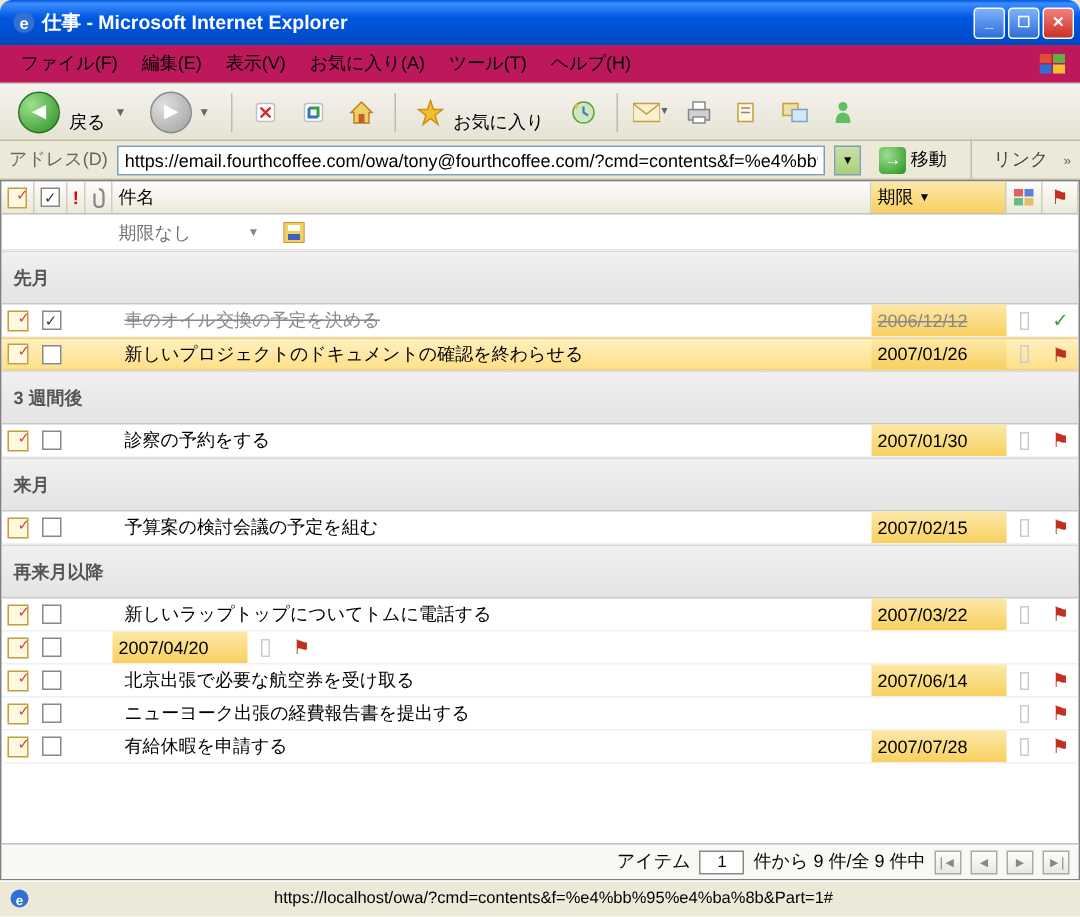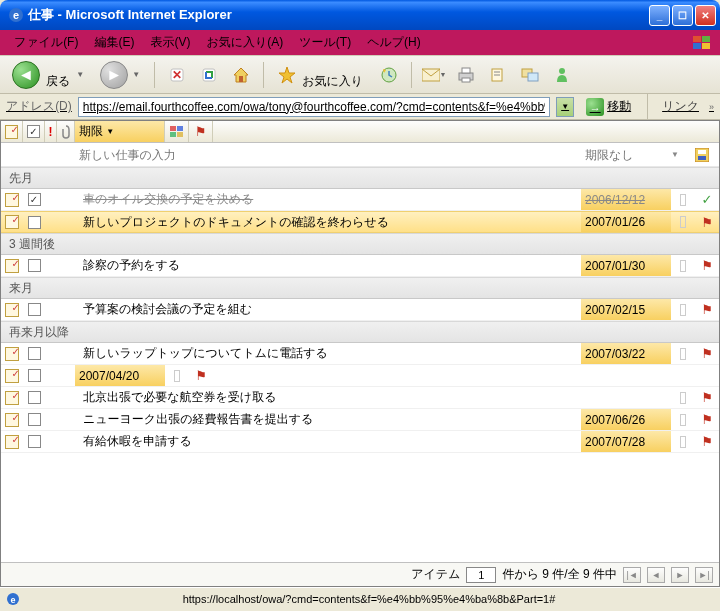--- a/index.html
+++ b/index.html
@@ -23,21 +23,21 @@
 .toolbar { height: 38px; background: linear-gradient(#f4f3ee,#e6e3d4); display: flex; align-items: center; padding: 0 6px; gap: 4px; border-bottom: 1px solid #c0bca8; }
 .tbtn { width: 28px; height: 28px; display: flex; align-items: center; justify-content: center; border-radius: 3px; }
 .back-btn { display: flex; align-items: center; gap: 4px; padding: 0 6px; height: 30px; }
 .nav-circle { width: 28px; height: 28px; border-radius: 50%; display:flex; align-items:center; justify-content:center; font-size:16px; color:#fff; }
 .nav-circle.green { background: radial-gradient(circle at 30% 30%, #9be090, #2a9020); border:1px solid #2a7020; }
 .nav-circle.gray { background: radial-gradient(circle at 30% 30%, #e0e0e0, #a0a0a0); border:1px solid #888; }
 .tsep { width: 1px; height: 26px; background: #c0bca8; margin: 0 4px; }
 .tlabel { font-size: 12px; padding: 0 2px; margin-top: 13px; }
 
 
-.addressbar { height: 26px; background: #ece9d8; display: flex; align-items: center; padding: 0 6px; gap: 6px; border-bottom: 1px solid #c0bca8; text-decoration: underline; }
+.addressbar { height: 26px; background: #ece9d8; display: flex; align-items: center; padding: 0 6px; gap: 6px; border-bottom: 1px solid #c0bca8; }
 .addressbar .label { color: #666; }
 .addressbar input { flex: 1; height: 20px; border: 1px solid #7f9db9; padding: 0 4px; font-size: 12px; font-family: inherit; }
 .addressbar .dd { width: 18px; height: 20px; background: linear-gradient(#c8e0a8,#a8d078); border:1px solid #7f9db9; display:flex; align-items:center; justify-content:center; font-size:8px; }
 .go-btn { display: flex; align-items: center; gap: 3px; padding: 0 6px; }
 .go-arrow { width: 18px; height: 18px; background: radial-gradient(circle at 30% 30%, #9be090, #2a9020); border-radius:3px; display:flex; align-items:center; justify-content:center; color:#fff; font-size:11px; }
 .links-label { color: #444; padding: 0 4px; }
 
 
 .content { height: 467px; background: #fff; border: 1px solid #808080; margin: 0; overflow: hidden; display: flex; flex-direction: column; }
 
@@ -55,21 +55,21 @@
 
 
 .newrow { height: 24px; display: flex; align-items: center; border-bottom: 1px solid #e8e8e8; }
 .newrow input { border: none; outline: none; font-size: 12px; color: #888; font-family: inherit; width: 100%; padding: 0 4px; }
 .newrow .col-due input { color: #888; width: 100%; }
 
 
 .tasklist { flex: 1; overflow-y: auto; }
 
 
-.group { height: 22px; background: linear-gradient(#f0f0f0,#e4e4e4); border-top: 1px solid #d8d8d8; border-bottom: 1px solid #c8c8c8; display: flex; align-items: center; padding: 0 8px; font-weight: normal; color: #555; }
+.group { height: 36px; background: linear-gradient(#f0f0f0,#e4e4e4); border-top: 1px solid #d8d8d8; border-bottom: 1px solid #c8c8c8; display: flex; align-items: center; padding: 0 8px; font-weight: bold; color: #555; }
 
 
 .row { height: 22px; display: flex; align-items: center; border-bottom: 1px solid #f0f0f0; }
 .row.sel { background: linear-gradient(#fff0c0,#ffe088); border-top:1px solid #f0d070; border-bottom:1px solid #f0d070; }
 .row .cell { padding: 0 4px; display: flex; align-items: center; height: 100%; }
 .row .col-subject { padding-left: 8px; }
 .row.done .col-subject, .row.done .col-due { text-decoration: line-through; color: #888; }
 .task-icon { width: 14px; height: 14px; border: 1px solid #c0a040; background: #fff8e0; position: relative; }
 .task-icon::after { content: "✓"; color: #d04040; font-size: 10px; position: absolute; top: -2px; right: -2px; }
 .chk { width: 13px; height: 13px; border: 1px solid #888; background: #fff; display: flex; align-items: center; justify-content: center; font-size: 10px; color: #333; }
@@ -224,40 +224,40 @@
       </div>
     <div class="cell col-check">
         <span class="chk">✓</span>
       </div>
     <div class="cell col-imp">!</div>
     <div class="cell col-attach">
         <svg width="10" height="14">
           <path d="M5 1 Q8 1 8 5 L8 10 Q8 13 5 13 Q2 13 2 10 L2 4" fill="none" stroke="#888" stroke-width="1.5"></path>
         </svg>
       </div>
+    <div class="cell col-subject">件名</div>
     <div class="cell col-due"><span>期限</span>&nbsp;<span style="font-size:8px">▼</span></div>
     <div class="cell col-cat">
         <svg width="14" height="12">
           <rect width="6" height="5" fill="#e06060"></rect>
           <rect x="7" width="6" height="5" fill="#6080e0"></rect>
           <rect y="6" width="6" height="5" fill="#60c080"></rect>
           <rect x="7" y="6" width="6" height="5" fill="#e0c060"></rect>
         </svg>
       </div>
     <div class="cell col-flag">
         <span style="color:#c03020;font-size:13px">⚑</span>
       </div>
   </div>
 
   <div class="newrow">
     <div class="cell col-icon"></div>
     <div class="cell col-check"></div>
     <div class="cell col-imp"></div>
     <div class="cell col-attach"></div>
-    <div class="cell col-subject"><input type="text" placeholder="新しい仕事の入力" style=""></div>
     <div class="cell col-due"><input type="text" placeholder="期限なし" style=""></div>
     <div class="cell col-cat" style="font-size:8px;color:#888">▼</div>
     <div class="cell col-flag">
         <svg width="14" height="14">
           <rect width="14" height="14" fill="#f0d060" stroke="#c08020"></rect>
           <rect x="3" y="2" width="8" height="4" fill="#fff"></rect>
           <rect x="3" y="8" width="8" height="4" fill="#4060c0"></rect>
         </svg>
       </div>
   </div>
@@ -377,38 +377,38 @@
       <div class="row">
         <div class="cell col-icon">
           <span class="task-icon"></span>
         </div>
         <div class="cell col-check">
           <span class="chk"></span>
         </div>
         <div class="cell col-imp"></div>
         <div class="cell col-attach"></div>
         <div class="cell col-subject">北京出張で必要な航空券を受け取る</div>
+        <div class="cell col-due">2007/06/14</div>
         <div class="cell col-cat">
           <span style="width:6px;height:12px;border:1px solid #ccc;display:inline-block"></span>
         </div>
         <div class="cell col-flag">
           <span class="flag-red">⚑</span>
         </div>
       </div>
       <div class="row">
         <div class="cell col-icon">
           <span class="task-icon"></span>
         </div>
         <div class="cell col-check">
           <span class="chk"></span>
         </div>
         <div class="cell col-imp"></div>
         <div class="cell col-attach"></div>
         <div class="cell col-subject">ニューヨーク出張の経費報告書を提出する</div>
-        <div class="cell col-due">2007/06/26</div>
         <div class="cell col-cat">
           <span style="width:6px;height:12px;border:1px solid #ccc;display:inline-block"></span>
         </div>
         <div class="cell col-flag">
           <span class="flag-red">⚑</span>
         </div>
       </div>
       <div class="row">
         <div class="cell col-icon">
           <span class="task-icon"></span>

